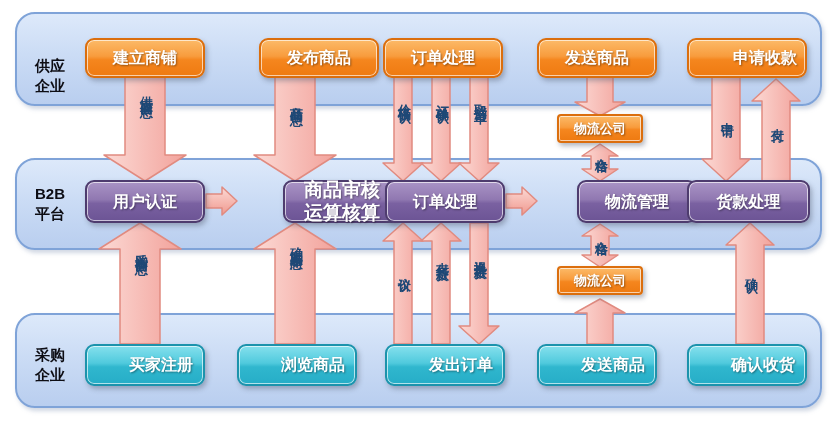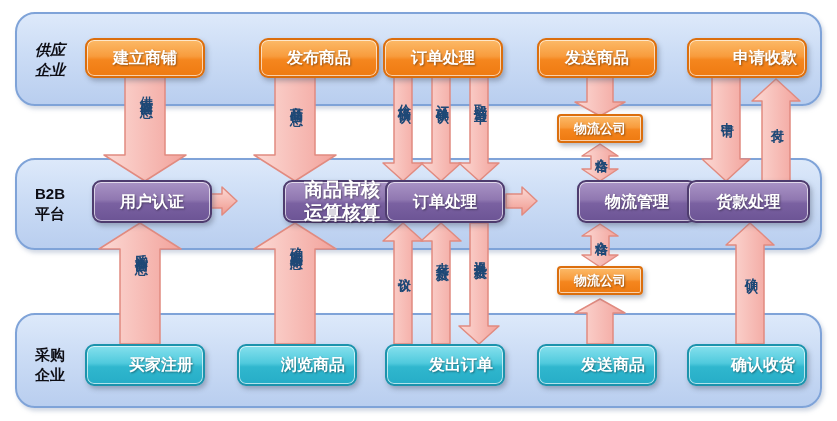--- a/index.html
+++ b/index.html
@@ -47,21 +47,21 @@
     writing-mode:vertical-rl;text-orientation:upright;
     color:#1E4876;font-size:13px;font-weight:600;letter-spacing:2px;
   }
 </style>
 </head>
 <body>
 
 <div class="stage">
 
   <div class="lane" style="left:15px;top:12px;width:807px;height:94px;">
-    <div class="lane-label" style="top:26px;font-style:italic;">供应
+    <div class="lane-label" style="top:42px;">供应
 企业</div>
   </div>
   <div class="lane" style="left:15px;top:158px;width:807px;height:92px;">
     <div class="lane-label" style="top:24px;">B2B
 平台</div>
   </div>
   <div class="lane" style="left:15px;top:313px;width:807px;height:95px;">
     <div class="lane-label" style="top:30px;">采购
 企业</div>
   </div>
@@ -106,21 +106,21 @@
 
   <div class="box orange" style="left:85px;top:38px;width:120px;height:40px;">建立商铺</div>
   <div class="box orange" style="left:235px;top:38px;width:120px;height:40px;margin-left:24px;">发布商品</div>
   <div class="box orange" style="left:383px;top:38px;width:120px;height:40px;">订单处理</div>
   <div class="box orange" style="left:537px;top:38px;width:120px;height:40px;">发送商品</div>
   <div class="box orange" style="left:687px;top:38px;width:120px;height:40px;padding-left:36px;">申请收款</div>
 
   <div class="box orange small" style="left:557px;top:114px;width:86px;height:29px;">物流公司</div>
   <div class="box orange small" style="left:557px;top:266px;width:86px;height:29px;">物流公司</div>
 
-  <div class="box purple" style="left:92px;top:180px;width:120px;height:43px;">用户认证</div>
+  <div class="box purple" style="left:85px;top:180px;width:120px;height:43px;">用户认证</div>
   <div class="box purple two-line" style="left:237px;top:180px;width:118px;height:43px;">商品审核
 运算核算</div>
   <div class="box purple" style="left:385px;top:180px;width:120px;height:43px;">订单处理</div>
   <div class="box purple" style="left:537px;top:180px;width:120px;height:43px;margin-left:40px;">物流管理</div>
   <div class="box purple" style="left:687px;top:180px;width:123px;height:43px;">货款处理</div>
 
   <div class="box cyan" style="left:85px;top:344px;width:120px;height:42px;">买家注册</div>
   <div class="box cyan" style="left:237px;top:344px;width:120px;height:42px;">浏览商品</div>
   <div class="box cyan" style="left:385px;top:344px;width:120px;height:42px;">发出订单</div>
   <div class="box cyan" style="left:537px;top:344px;width:120px;height:42px;">发送商品</div>

